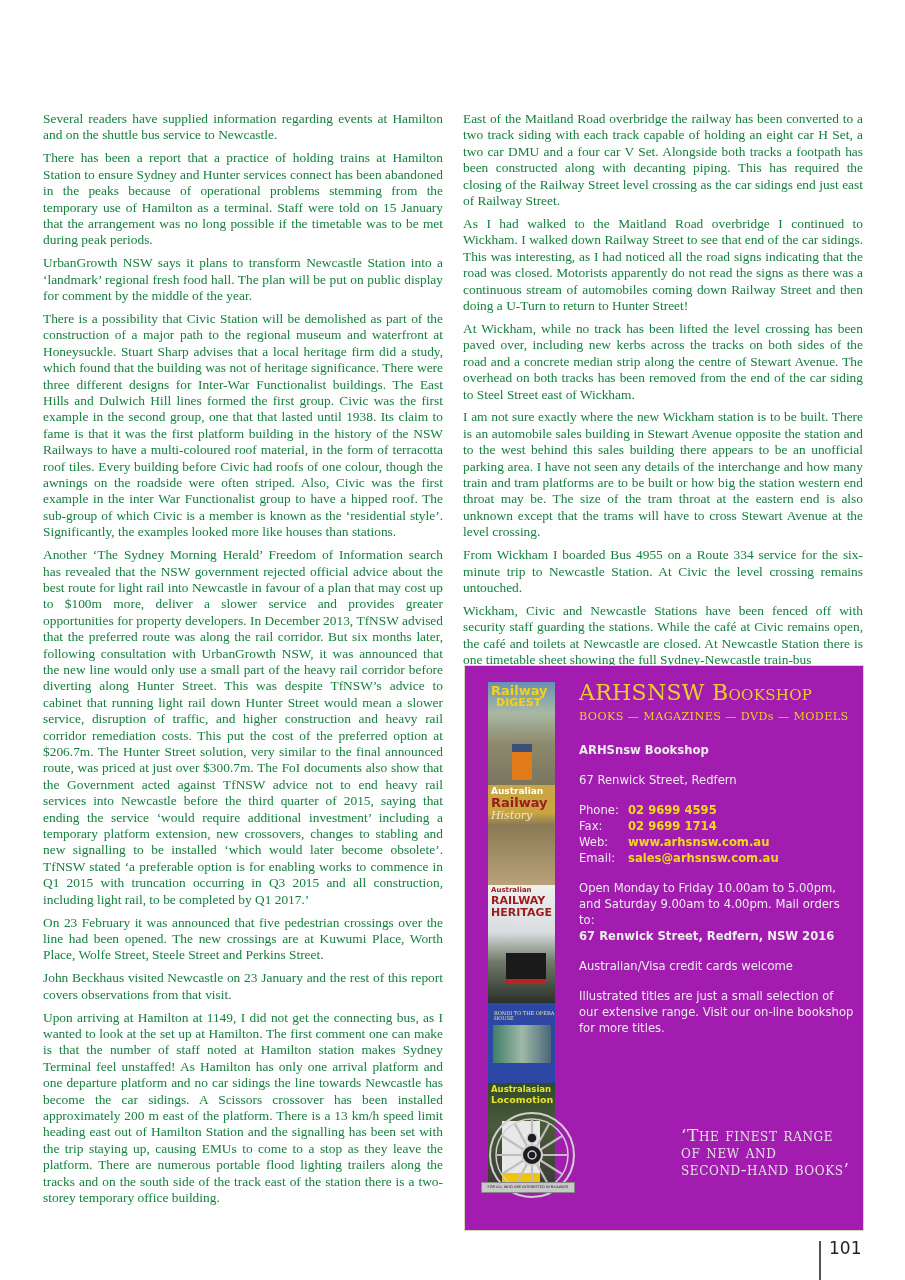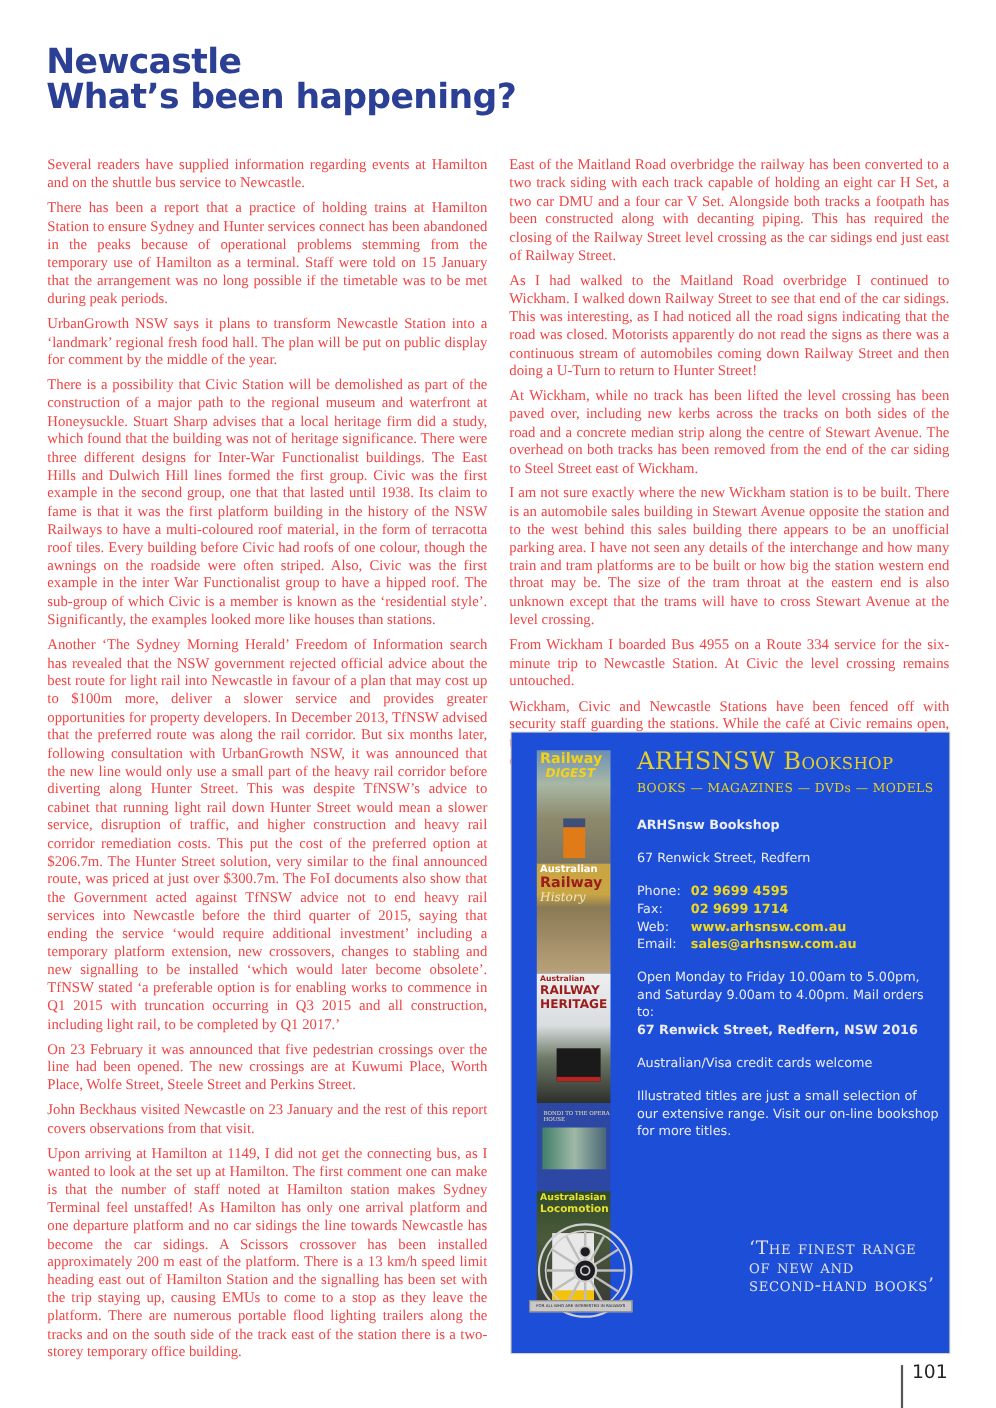--- a/index.html
+++ b/index.html
@@ -6,36 +6,36 @@
     body { width: 905px; height: 1280px; position: relative; overflow: hidden; }
     .page { position: absolute; left: 0; top: 0; width: 905px; height: 1280px; }
     .title {
       position: absolute; left: 42px; top: 40px; width: 420px;
       font-family: "DejaVu Sans", sans-serif; font-weight: bold;
       color: #2b3f94; font-size: 31.5px; line-height: 32px; letter-spacing: -0.6px;
     }
     .title div { white-space: nowrap; }
     .col {
       position: absolute; font-family: "Liberation Serif", serif;
-      font-size: 13.4px; line-height: 16.4px; color: #ef4444; text-align: justify; margin-top: 31px;
+      font-size: 13.4px; line-height: 16.4px; color: #15803d; text-align: justify;
     }
     .col p { margin: 0 0 6.5px 0; hyphens: none; }
     .col-left { left: 43px; top: 111px; width: 400px; }
     .col-right { left: 463px; top: 111px; width: 400px; }
 
     .ad {
       position: absolute; left: 465px; top: 666px; width: 398px; height: 564px;
-      background: #1d4ed8; box-shadow: 0 0 0 1px #d8d4c0;
+      background: #a21caf; box-shadow: 0 0 0 1px #d8d4c0;
     }
     .covers { position: absolute; left: 23px; top: 16px; width: 67px; }
     .cover { width: 67px; position: relative; overflow: hidden; }
     .cover .ct { position: absolute; left: 3px; top: 2px; font-family: "DejaVu Sans", sans-serif; font-weight: bold; line-height: 1; }
     .cov-rd { height: 103px; background: linear-gradient(180deg,#6b8fb6 0%,#a9b8a4 30%,#8d8a6c 60%,#7a7560 100%); }
     .cov-rd .ct { color: #f4d21a; font-size: 13px; }
-    .cov-rd .ct2 { top: 15px; left: 8px; font-size: 11px; font-style: italic; }
+    .cov-rd .ct2 { top: 15px; left: 8px; font-size: 11px; }
     .cov-rd .loco { position: absolute; left: 24px; top: 62px; width: 20px; height: 28px; background: #e07b18; border-top: 8px solid #3c4f7a; }
     .cov-arh { height: 100px; background: linear-gradient(180deg,#c9a544 0%,#c9a544 28%,#8a7a55 40%,#b9a27a 100%); }
     .cov-arh .ct { color: #fff; font-size: 9px; }
     .cov-arh .ct2 { top: 11px; color: #9c1b1b; font-size: 13px; }
     .cov-arh .ct3 { top: 25px; color: #f2e7c0; font-style: italic; font-family: "DejaVu Serif", serif; font-size: 11px; font-weight: normal; }
     .cov-rh { height: 118px; background: linear-gradient(180deg,#efefef 0%,#d9dde0 40%,#6f7b68 65%,#2d2f2b 100%); }
     .cov-rh .ct { color: #9c1b1b; font-size: 7px; }
     .cov-rh .ct2 { top: 10px; font-size: 11px; }
     .cov-rh .ct3 { top: 22px; font-size: 11px; }
     .cov-rh .engine { position: absolute; left: 18px; top: 68px; width: 40px; height: 26px; background: #1a1a1a; border-bottom: 4px solid #b22; }
@@ -62,24 +62,20 @@
     .tagline div { white-space: nowrap; }
 
     .folio-bar { position: absolute; left: 819px; top: 1241px; width: 2px; height: 39px; background: #555; }
     .folio { position: absolute; left: 829px; top: 1238px; font-family: "DejaVu Sans", sans-serif; font-size: 17px; color: #222; }
   </style>
 </head>
 <body>
 
 <div class="page">
 
-  <div class="title">
-    <div>Newcastle</div>
-    <div>What’s been happening?</div>
-  </div>
 
   <div class="col col-left">
     <p>Several readers have supplied information regarding events at Hamilton and on the shuttle bus service to Newcastle.</p>
     <p>There has been a report that a practice of holding trains at Hamilton Station to ensure Sydney and Hunter services connect has been abandoned in the peaks because of operational problems stemming from the temporary use of Hamilton as a terminal. Staff were told on 15 January that the arrangement was no long possible if the timetable was to be met during peak periods.</p>
     <p>UrbanGrowth NSW says it plans to transform Newcastle Station into a ‘landmark’ regional fresh food hall. The plan will be put on public display for comment by the middle of the year.</p>
     <p>There is a possibility that Civic Station will be demolished as part of the construction of a major path to the regional museum and waterfront at Honeysuckle. Stuart Sharp advises that a local heritage firm did a study, which found that the building was not of heritage significance. There were three different designs for Inter-War Functionalist buildings. The East Hills and Dulwich Hill lines formed the first group.  Civic was the first example in the second group, one that that lasted until 1938.  Its claim to fame is that it was the first platform building in the history of the NSW Railways to have a multi-coloured roof material, in the form of terracotta roof tiles. Every building before Civic had roofs of one colour, though the awnings on the roadside were often striped. Also, Civic was the first example in the inter War Functionalist group to have a hipped roof.  The sub-group of which Civic is a member is known as the ‘residential style’. Significantly, the examples looked more like houses than stations.</p>
     <p>Another ‘The Sydney Morning Herald’ Freedom of Information search has revealed that the NSW government rejected official advice about the best route for light rail into Newcastle in favour of a plan that may cost up to $100m more, deliver a slower service and provides greater opportunities for property developers. In December 2013, TfNSW advised that the preferred route was along the rail corridor. But six months later, following consultation with UrbanGrowth NSW, it was announced that the new line would only use a small part of the heavy rail corridor before diverting along Hunter Street. This was despite TfNSW’s advice to cabinet that running light rail down Hunter Street would mean a slower service, disruption of traffic, and higher construction and heavy rail corridor remediation costs. This put the cost of the preferred option at $206.7m. The Hunter Street solution, very similar to the final announced route, was priced at just over $300.7m. The FoI documents also show that the Government acted against TfNSW advice not to end heavy rail services into Newcastle before the third quarter of 2015, saying that ending the service ‘would require additional investment’ including a temporary platform extension, new crossovers, changes to stabling and new signalling to be installed ‘which would later become obsolete’. TfNSW stated ‘a preferable option is for enabling works to commence in Q1 2015 with truncation occurring in Q3 2015 and all construction, including light rail, to be completed by Q1 2017.’</p>
     <p>On 23 February it was announced that five pedestrian crossings over the line had been opened. The new crossings are at Kuwumi Place, Worth Place, Wolfe Street, Steele Street and Perkins Street.</p>
     <p>John Beckhaus visited Newcastle on 23 January and the rest of this report covers observations from that visit.</p>
     <p>Upon arriving at Hamilton at 1149, I did not get the connecting bus, as I wanted to look at the set up at Hamilton. The first comment one can make is that the number of staff noted at Hamilton station makes Sydney Terminal feel unstaffed! As Hamilton has only one arrival platform and one departure platform and no car sidings the line towards Newcastle has become the car sidings. A Scissors crossover has been installed approximately 200 m east of the platform. There is a 13 km/h speed limit heading east out of Hamilton Station and the signalling has been set with the trip staying up, causing EMUs to come to a stop as they leave the platform. There are numerous portable flood lighting trailers along the tracks and on the south side of the track east of the station there is a two-storey temporary office building.</p>

